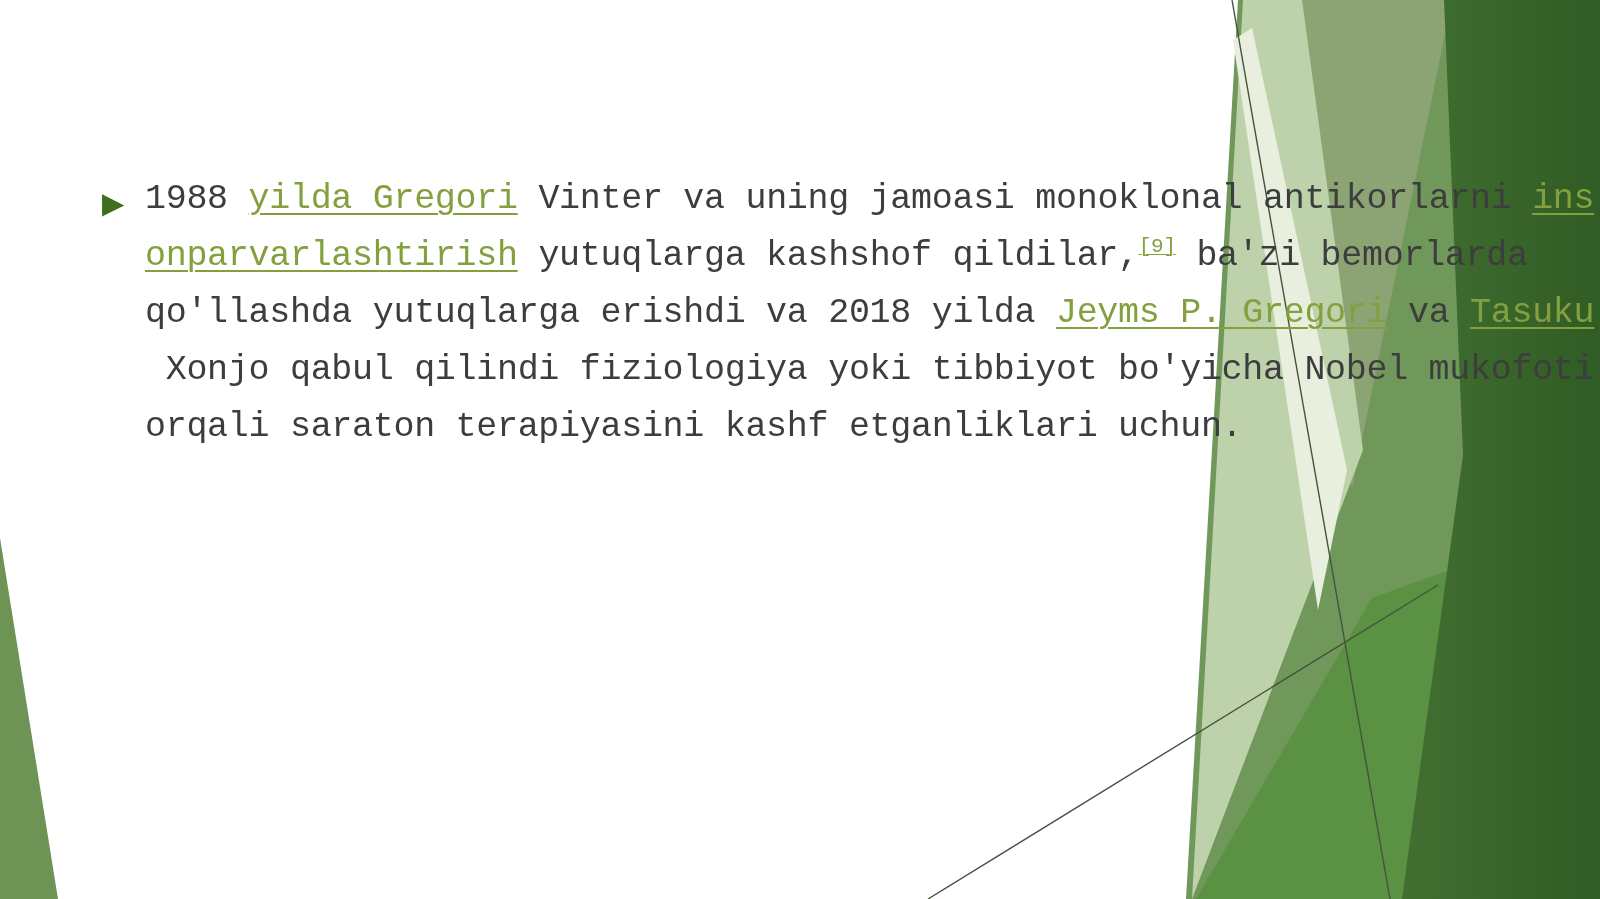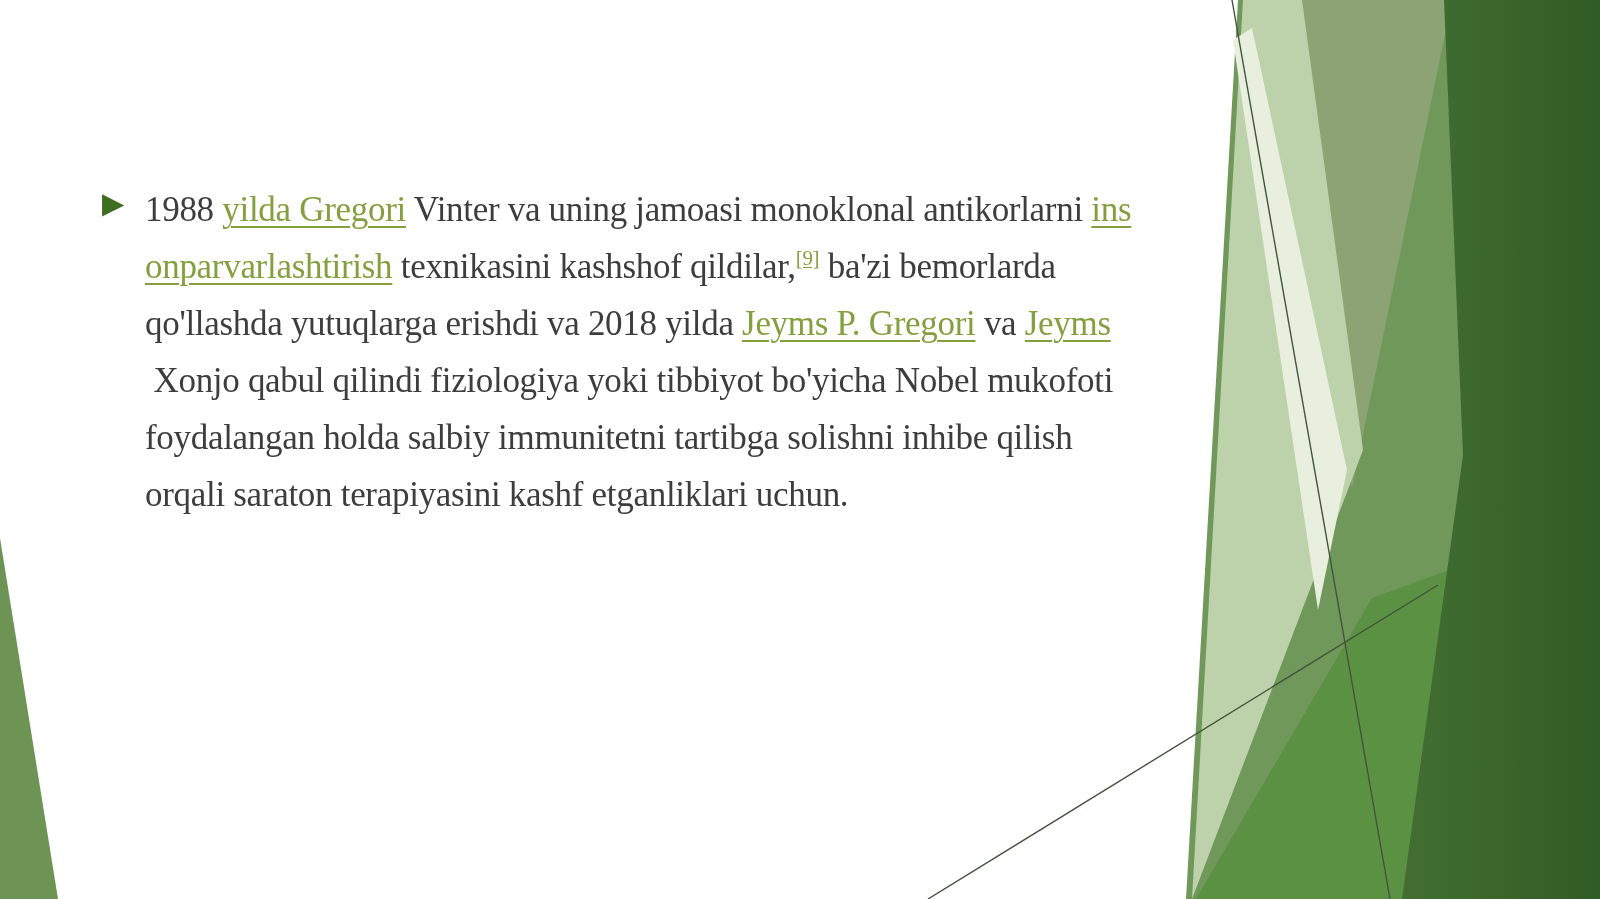--- a/index.html
+++ b/index.html
@@ -29,26 +29,27 @@
     left: 102px;
     top: 189px;
     font-family: "DejaVu Sans", sans-serif;
     font-size: 29px;
     line-height: 29px;
     color: var(--bullet, #3f6e22);
   }
   .text-block {
     position: absolute;
     left: 145px;
-    top: 181px;
+    top: 171px;
     width: 1110px;
     font-size: 35px;
     letter-spacing: -0.3px;
     line-height: 57px;
     color: var(--text, #3d3d3d);
+    font-family: Liberation Mono, monospace;
   }
   .line {
     white-space: pre;
   }
   .link {
     color: var(--link, #84a03e);
     text-decoration: underline;
     text-decoration-thickness: 2px;
     text-underline-offset: 5px;
   }
@@ -81,20 +82,19 @@
     <polygon points="1444,0 1600,0 1600,899 1402,899 1463,455" fill="url(#darkgrad)"></polygon>
     <line x1="1232" y1="0" x2="1390" y2="899" stroke-width="1.4" stroke="#44543c"></line>
     <line x1="1438" y1="585" x2="928" y2="899" stroke-width="1.4" stroke="#44543c"></line>
     <polygon points="0,538 0,899 58,899" fill="#6d9355"></polygon>
   </svg>
 
   <span class="bullet-glyph">▶</span>
 
   <div class="text-block">
       <div class="line"><span>1988 </span><span class="link">yilda Gregori</span><span> Vinter va uning jamoasi monoklonal antikorlarni </span><span class="link">ins</span></div>
-      <div class="line"><span class="link">onparvarlashtirish</span><span> texnikasini kashshof qildilar,</span><span class="link sup">[9]</span><span> ba'zi bemorlarda</span></div>
-      <div class="line"><span>qo'llashda yutuqlarga erishdi va 2018 yilda </span><span class="link">Jeyms P. Gregori</span><span> va </span><span class="link">Jeyms</span></div>
+      <div class="line"><span class="link">onparvarlashtirish</span><span> yutuqlarga kashshof qildilar,</span><span class="link sup">[9]</span><span> ba'zi bemorlarda</span></div>
+      <div class="line"><span>qo'llashda yutuqlarga erishdi va 2018 yilda </span><span class="link">Jeyms P. Gregori</span><span> va </span><span class="link">Tasuku</span></div>
       <div class="line"><span> Xonjo qabul qilindi fiziologiya yoki tibbiyot bo'yicha Nobel mukofoti</span></div>
-      <div class="line"><span>foydalangan holda salbiy immunitetni tartibga solishni inhibe qilish</span></div>
       <div class="line"><span>orqali saraton terapiyasini kashf etganliklari uchun.</span></div>
     </div>
 
 </div>
 
 </body></html>

